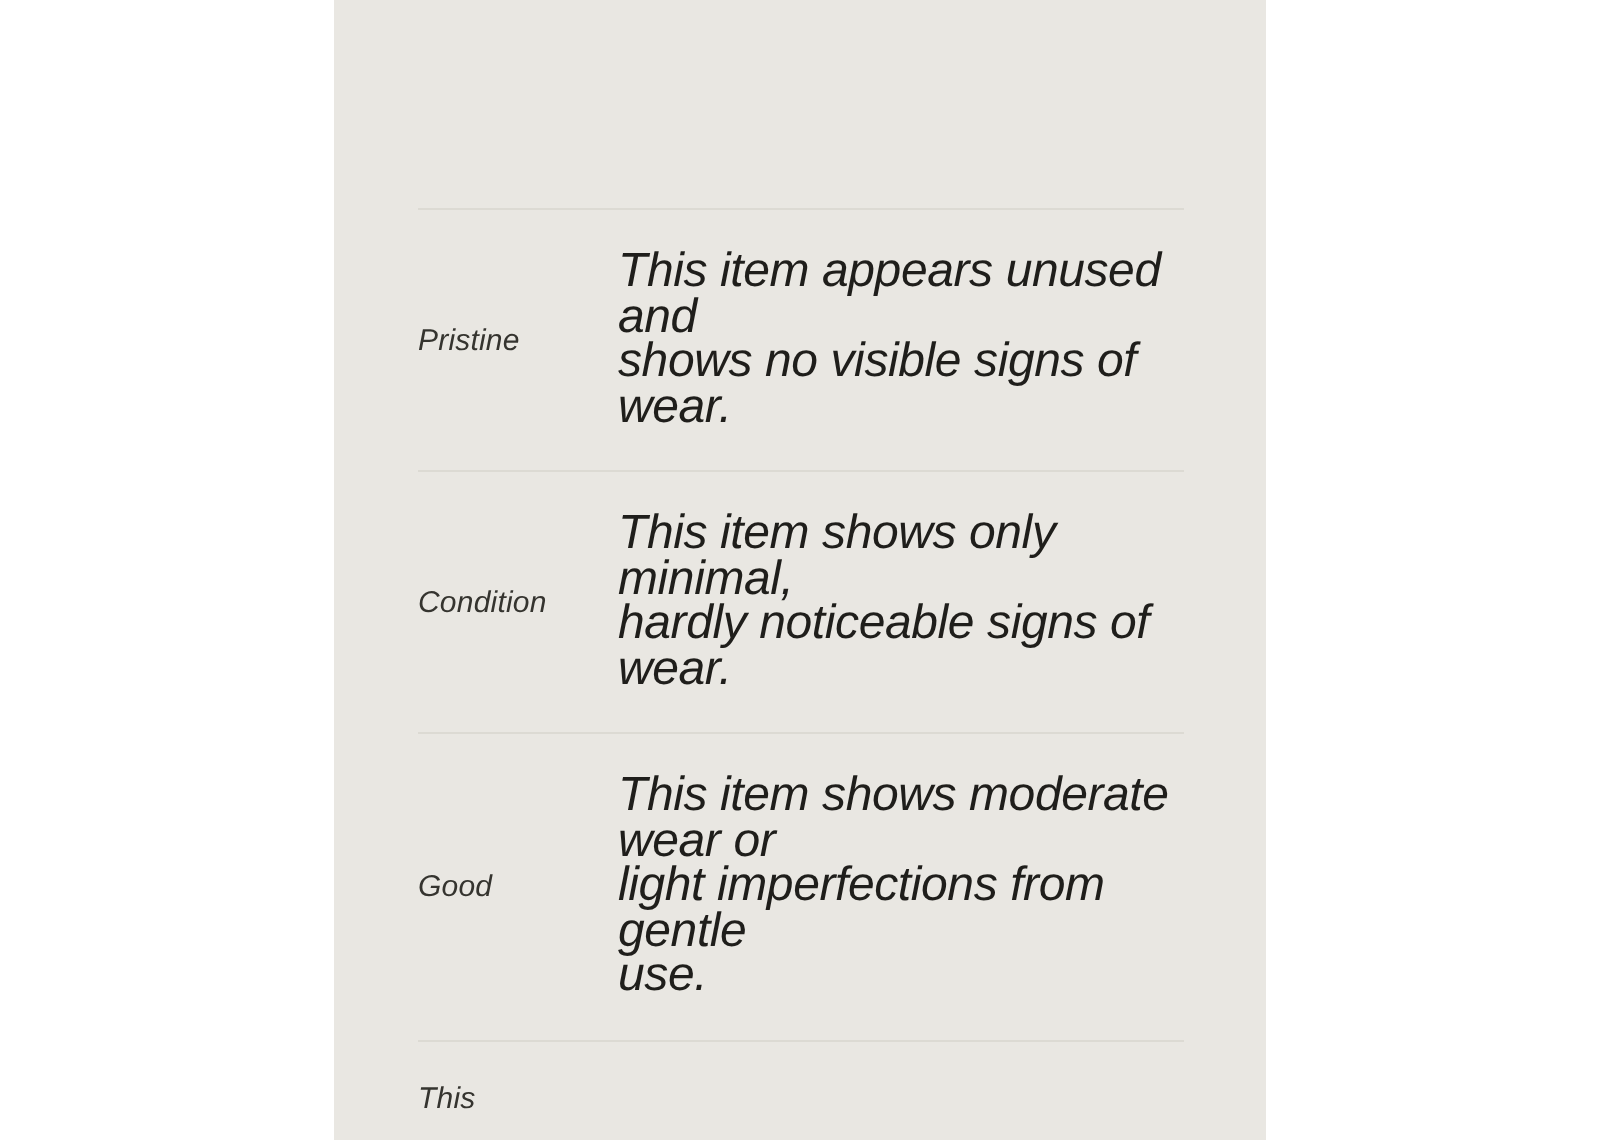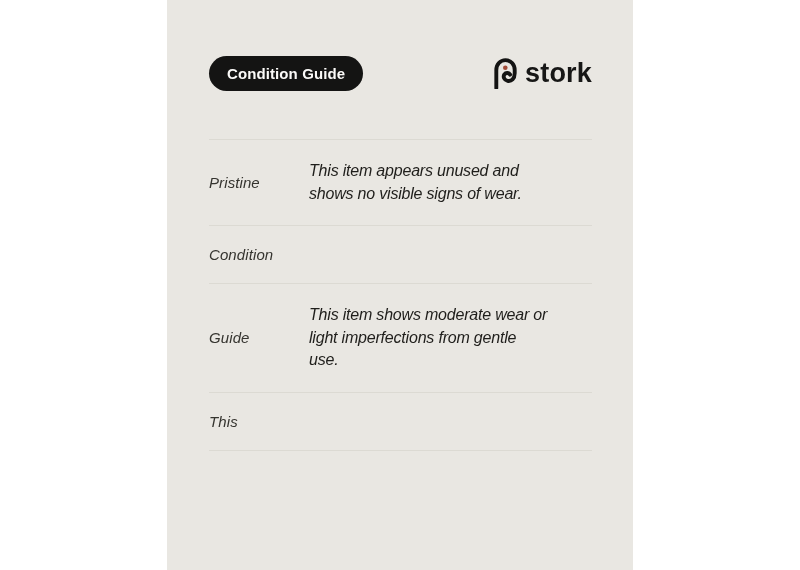--- a/index.html
+++ b/index.html
@@ -75,60 +75,51 @@
   }
   .cond-term {
     width: 100px;
     flex-shrink: 0;
     font-size: 15px;
     color: #35342f;
     letter-spacing: 0.1px;
   }
   .cond-desc {
     flex: 1;
-    font-size: 16px;
+    font-size: 24px;
     line-height: 22.5px;
     color: #1f1e1b;
     letter-spacing: -0.2px;
     white-space: pre-line;
   }
 </style>
 </head>
 <body>
 
 <div class="canvas">
   <div class="card">
     <div class="card-content">
 
-      <div class="header">
-        <div class="badge">Condition Guide</div>
-
-        <div class="logo">
-          <svg class="logo-icon" width="25" height="31" viewBox="0 0 25 31">
-            <path d="M3.3 30 L3.3 12 C3.3 6.5 7.1 2.1 12.5 2.1 C17.9 2.1 21.7 6.5 21.7 12 L21.7 15.3 C21.7 20.7 18.5 23.6 14.5 22.8 C11.2 22.1 9.8 18.8 11.4 16.4 C12.8 14.4 15.8 14.6 17.1 16.6" fill="none" stroke="#141413" stroke-width="3.9" stroke-linecap="round" stroke-linejoin="round"></path>
-            <circle cx="12.3" cy="9.7" r="2.3" fill="#a14b38"></circle>
-          </svg>
-          <span class="logo-text">stork</span>
-        </div>
-      </div>
 
       <div class="cond-table">
 
         <div class="cond-row">
           <div class="cond-term">Pristine</div>
           <div class="cond-desc">This item appears unused and
 shows no visible signs of wear.</div>
         </div>
 
         <div class="cond-row">
           <div class="cond-term">Condition</div>
+          <div class="cond-desc">This item shows only minimal,
+hardly noticeable signs of wear.</div>
         </div>
 
         <div class="cond-row">
-          <div class="cond-term">Guide</div>
+          <div class="cond-term">Good</div>
           <div class="cond-desc">This item shows moderate wear or
 light imperfections from gentle
 use.</div>
         </div>
 
         <div class="cond-row">
           <div class="cond-term">This</div>
         </div>
 
       </div>

